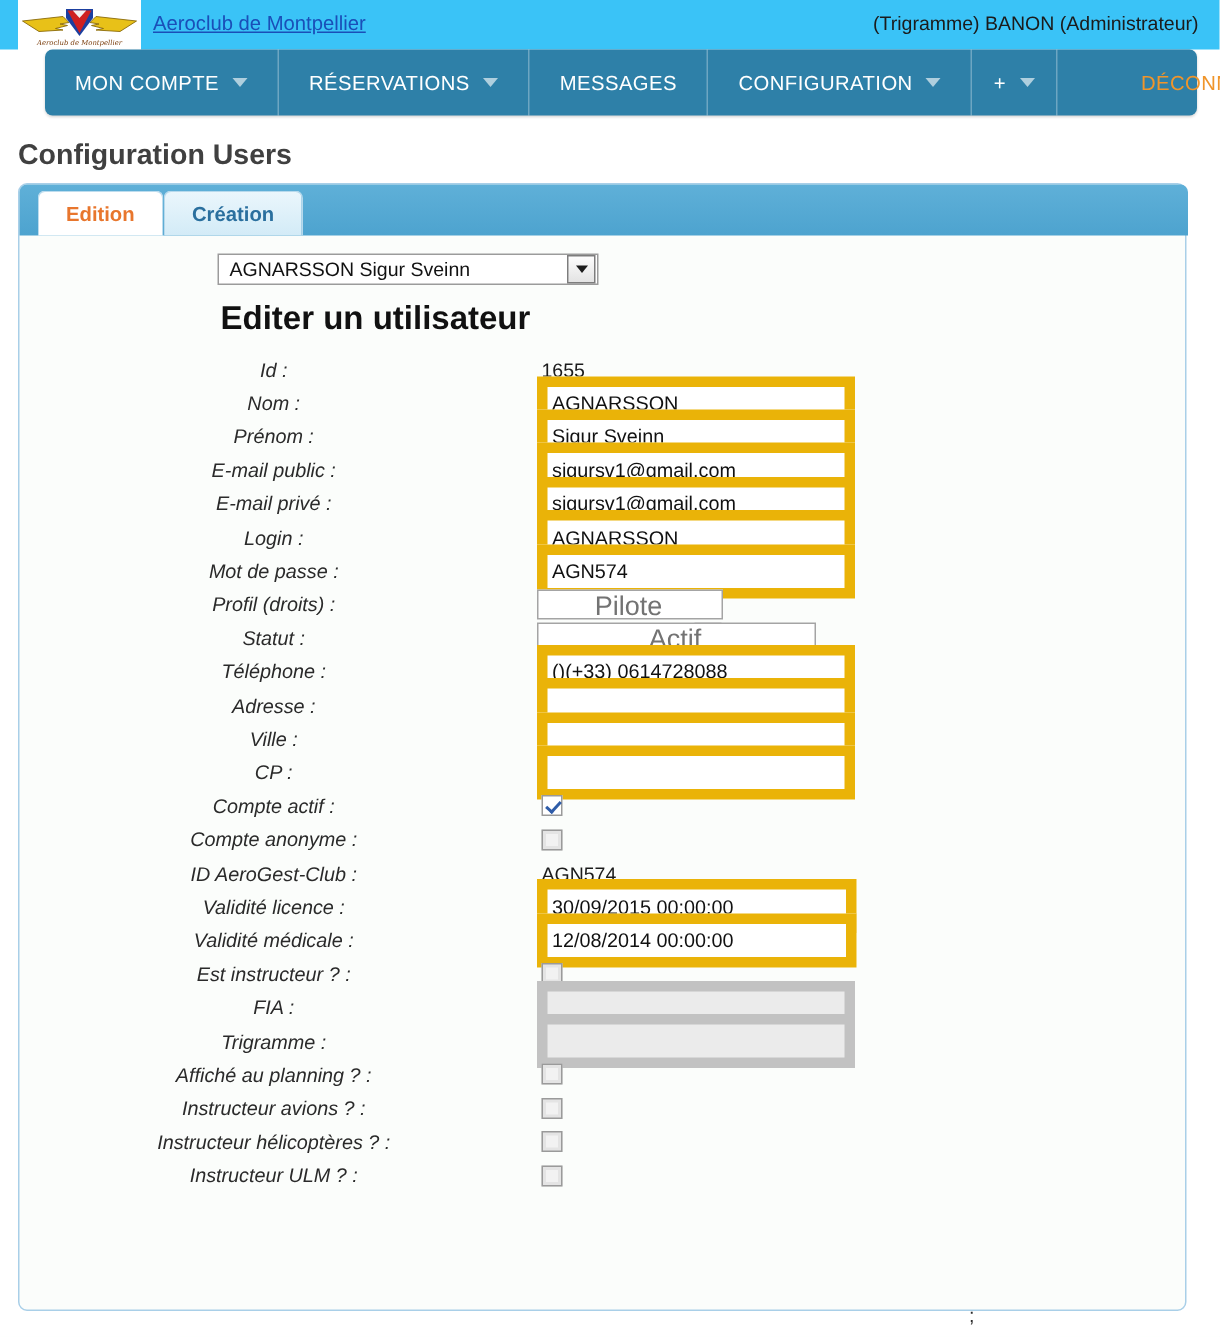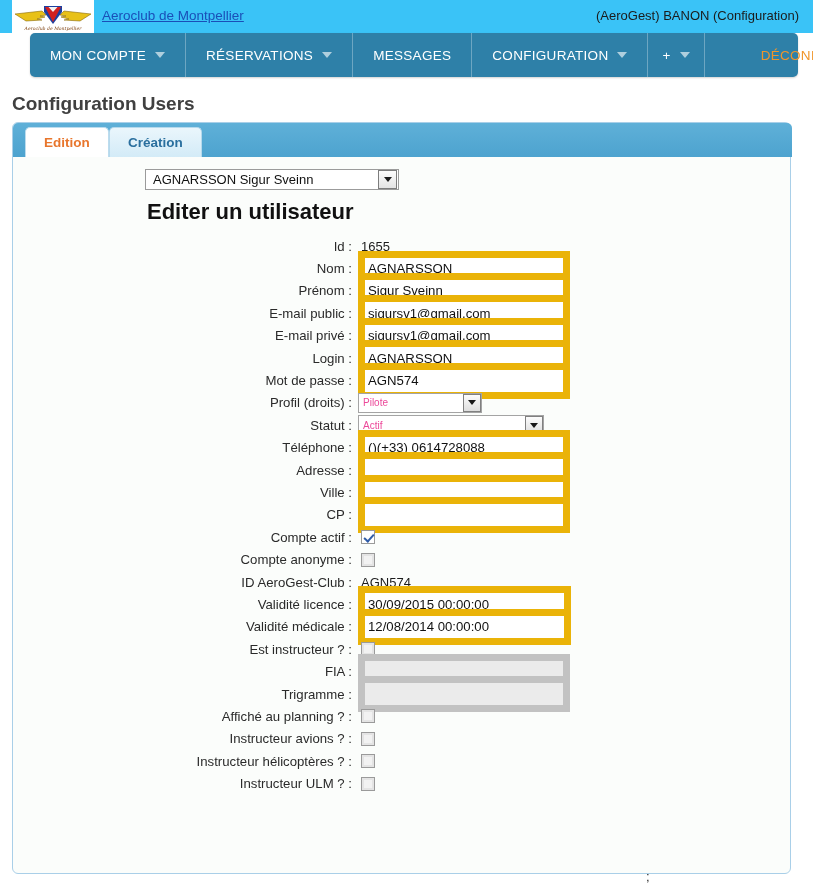--- a/index.html
+++ b/index.html
@@ -130,45 +130,45 @@
     font-size: 22px; font-weight: bold; color: #111;
   }
 
   .rows { position: absolute; left: 0; top: 78px; width: 779px; }
   .row {
     position: relative;
     height: 22.4px;
     display: flex; align-items: center;
   }
   .row .label {
-    width: 345px; text-align: right;
+    width: 345px; text-align: center;
     font-size: 13.2px; color: #2a2a2a;
-    padding-right: 6px; white-space: nowrap;
+    padding-right: 6px; white-space: nowrap; font-style: italic;
   }
   .row .field-wrap { position: relative; display: flex; align-items: center; }
 
   .txt {
     width: 212px; height: 36px;
     background: #ffffff; border: 7px solid #eab308;
     font-size: 13.2px; color: #111;
     padding: 0 3px; line-height: 18px;
     font-family: "Liberation Sans", sans-serif;
     outline: none;
   }
   .txt.disabled { background: #ebebeb; color: #777; border-color: #c2c2c2; }
   .txt.date { width: 213px; }
 
   .plain {
     font-size: 13px; color: #1b1b1b; padding-left: 3px; white-space: nowrap;
   }
 
   .ddl {
     height: 20px; background: #ffffff; border: 1px solid #a4a4a4;
-    font-size: 10px; color: #ec4899;
-    display: flex; align-items: center; cursor: pointer;
+    font-size: 18px; color: #737373;
+    display: flex; align-items: center; cursor: pointer; flex-direction: column;
   }
   .ddl .ddl-text { padding-left: 4px; padding-right: 6px; white-space: nowrap; }
   .ddl-profil { width: 124px; }
   .ddl-statut { width: 186px; }
   .ddl .ddl-btn {
     width: 18px; height: 18px; margin-left: auto;
     background: linear-gradient(to bottom, #fcfcfc 0%, #dedede 100%);
     border: 1px solid #808080;
     display: flex; align-items: center; justify-content: center;
   }
@@ -217,21 +217,21 @@
       <path d="M79 14 L52 11 L48 15 L54 16 L49 17 L57 19 L52 20 L68 21 Z" fill="#e8c118" stroke="#8a6a08" stroke-width="0.6"></path>
 
       <path d="M32 6 L50 6 L50 12 L41 24 L32 12 Z" fill="#1b3fa0"></path>
       <path d="M33 7 L49 7 L41 22 Z" fill="#cf2020"></path>
       <path d="M36.5 7 L45.5 7 L41 12 Z" fill="#f2f2f2"></path>
 
       <text x="41" y="30" font-family="DejaVu Serif, serif" font-size="4.6" fill="#7a3c0a" text-anchor="middle" font-style="italic">Aeroclub de Montpellier</text>
     </svg>
   </div>
   <a class="club-link">Aeroclub de Montpellier</a>
-  <div class="user-info">(AeroGest) BANON (Configuration)</div>
+  <div class="user-info">(Trigramme) BANON (Administrateur)</div>
 </div>
 
 <div class="navbar">
   <div class="navitem">
     <span>MON COMPTE</span>
     <span class="caret"></span>
   </div>
   <div class="navitem">
     <span>RÉSERVATIONS</span>
     <span class="caret"></span>

